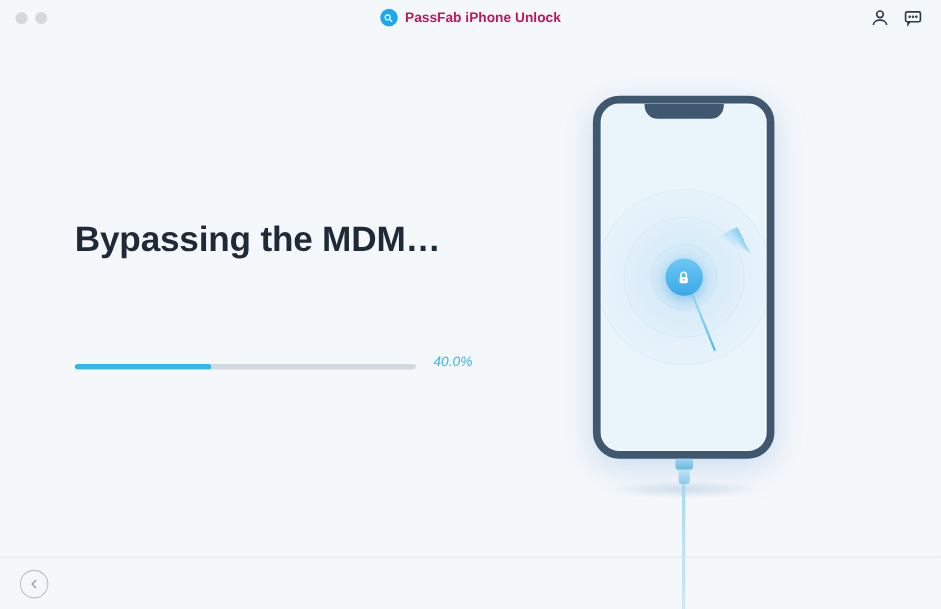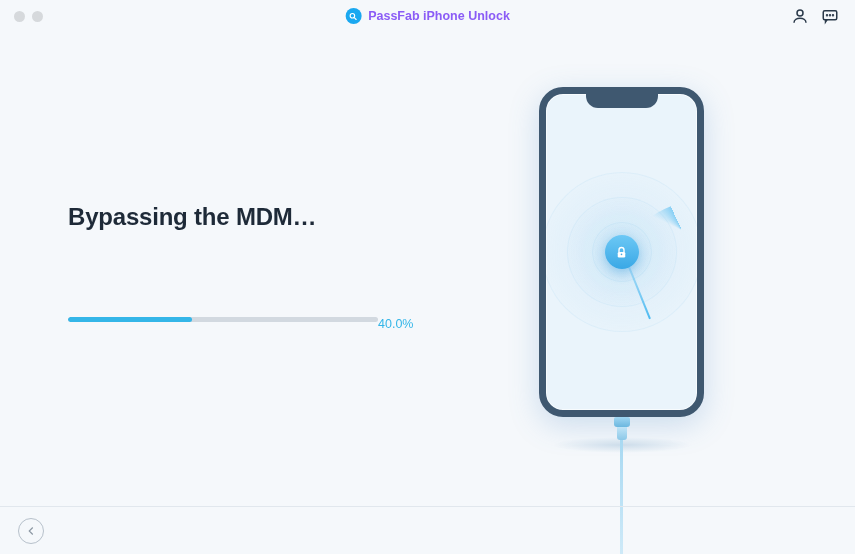--- a/index.html
+++ b/index.html
@@ -42,21 +42,21 @@
       border-radius: 50%;
       background: #1aa8f0;
       display: flex;
       align-items: center;
       justify-content: center;
     }
     .logo svg { width: 9px; height: 9px; }
     .app-title {
       font-size: 12.5px;
       font-weight: 700;
-      color: #8b5cf6;
+      color: #be185d;
     }
     .title-right {
       position: absolute;
       right: 16px;
       display: flex;
       gap: 12px;
       align-items: center;
     }
     .icon-btn {
       width: 18px;
@@ -72,35 +72,36 @@
       height: 470px;
       padding-left: 68px;
       padding-right: 60px;
       align-items: center;
     }
     .left-col {
       width: 380px;
       padding-top: 0px;
     }
     .heading {
-      font-size: 24px;
+      font-size: 32px;
       font-weight: 600;
       color: #1e2a38;
       margin-bottom: 86px;
       letter-spacing: -0.2px;
     }
     .status-text {
       font-size: 12px;
       color: #8a94a0;
       margin-bottom: 10px;
     }
     .progress-row {
       display: flex;
-      align-items: flex-start;
-      gap: 0;
+      align-items: flex-end;
+      gap: 16px;
+      font-style: italic;
     }
     .progress-bar {
       width: 310px;
       height: 5px;
       background: #d2d9e0;
       border-radius: 3px;
       overflow: hidden;
     }
     .progress-fill {
       height: 100%;

